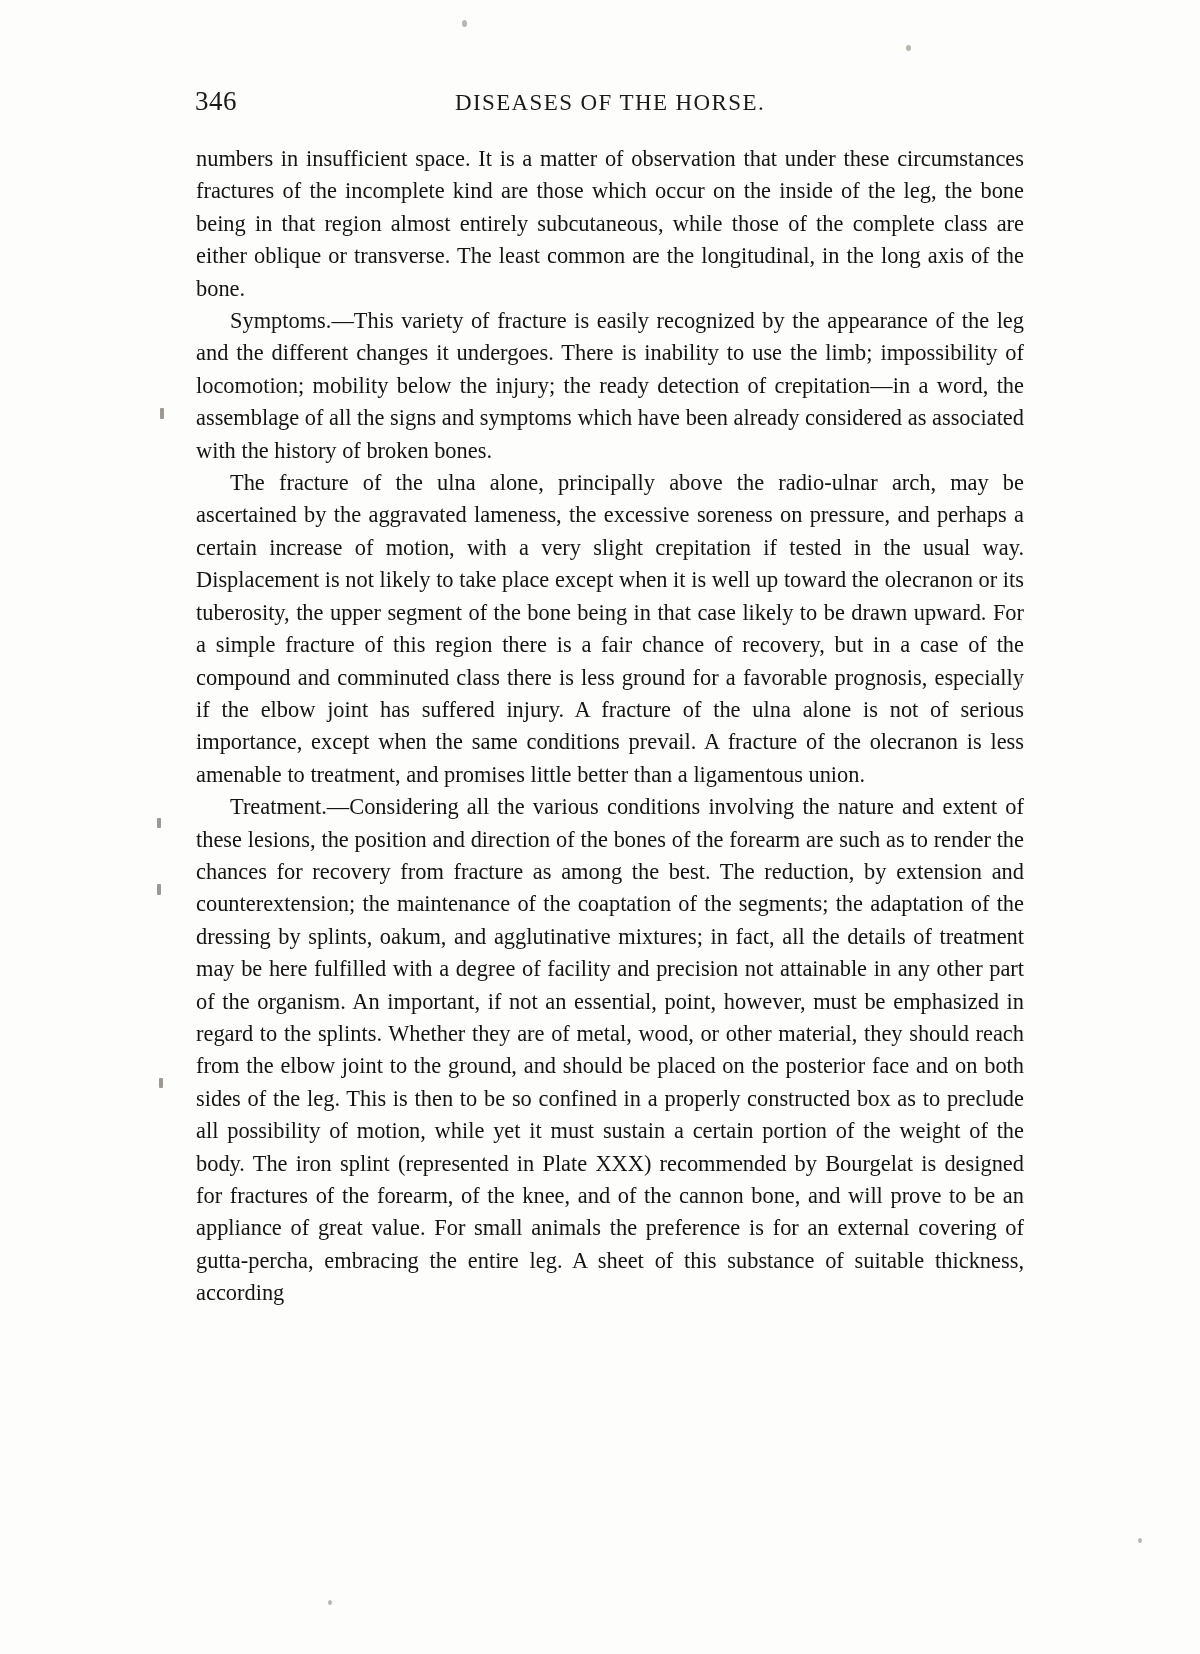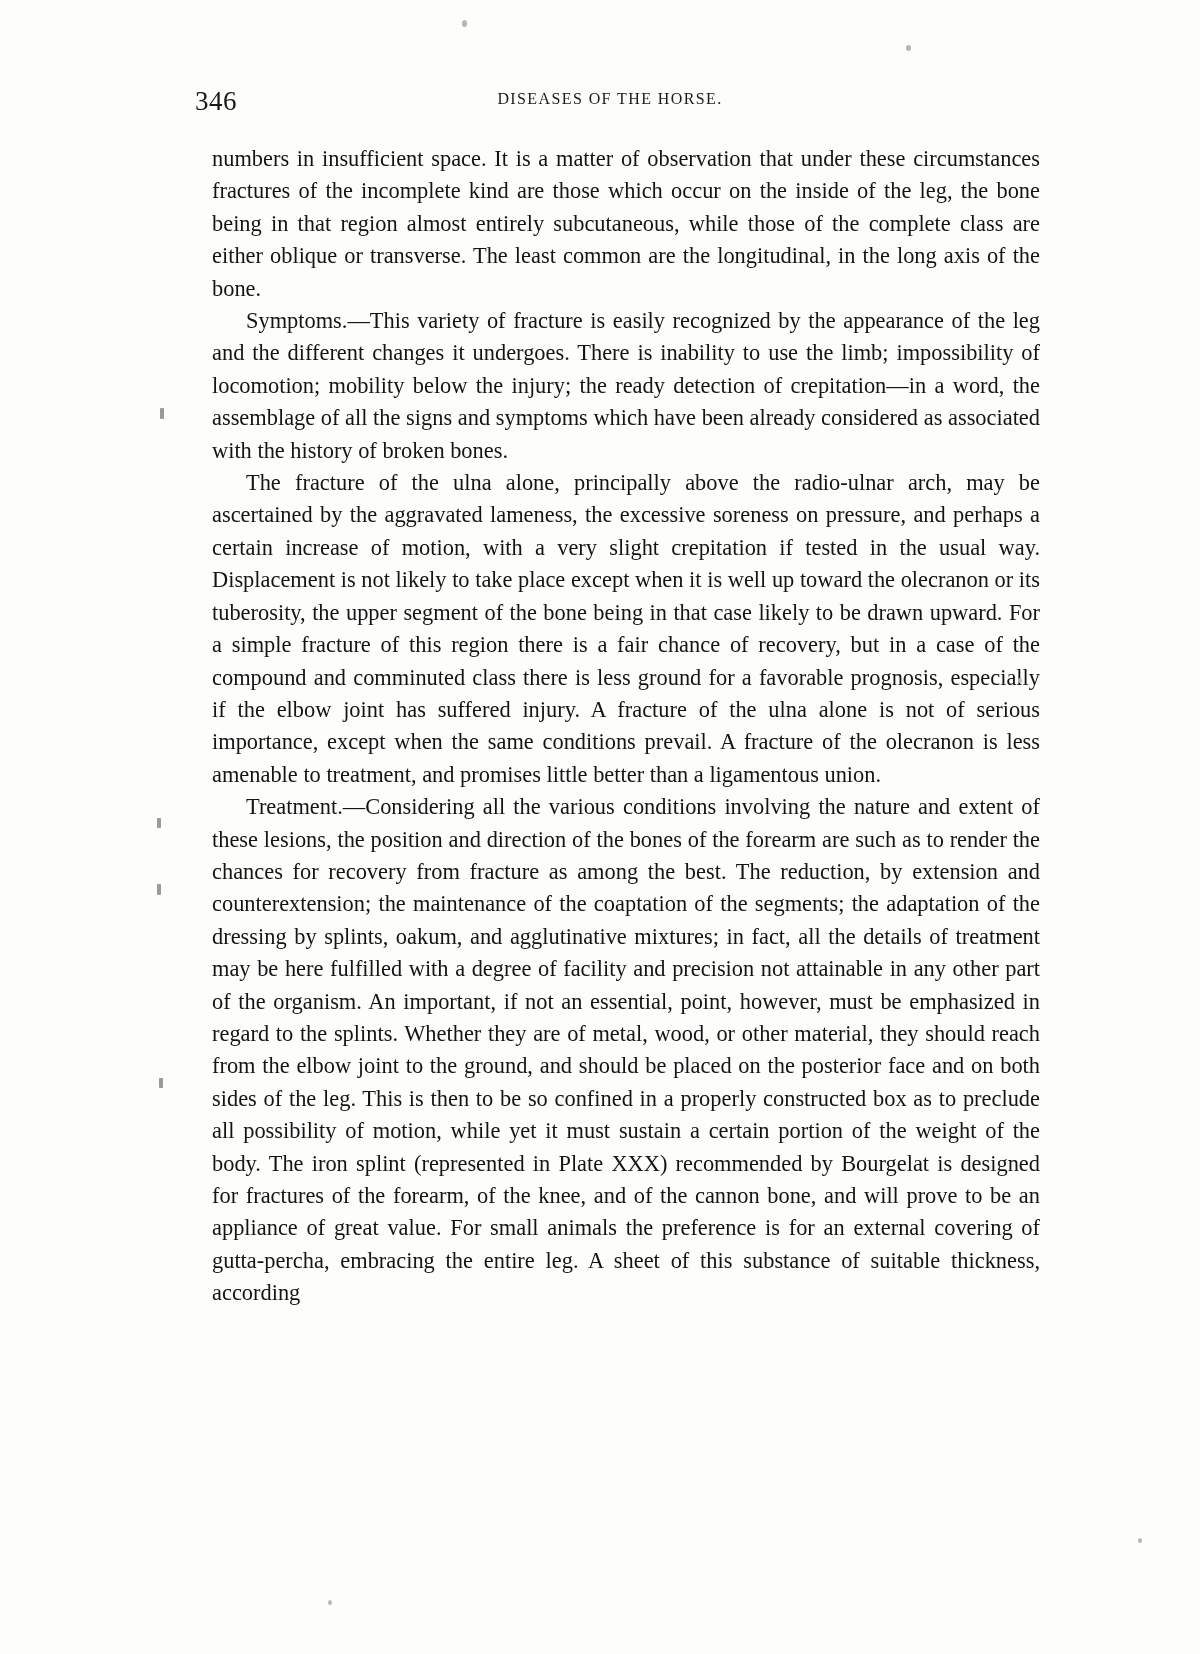--- a/index.html
+++ b/index.html
@@ -36,27 +36,27 @@
     font-size: 27px;
     letter-spacing: 0.5px;
     color: #1a1a1a;
   }
   .running-head {
     position: absolute;
     left: 0;
     top: 4px;
     width: 830px;
     text-align: center;
-    font-size: 16px;
+    font-size: 23px;
     letter-spacing: 1.4px;
     color: #1a1a1a;
   }
   .body-text {
     position: absolute;
-    left: 212px;
+    left: 196px;
     top: 143px;
     width: 828px;
     font-size: 22.4px;
     line-height: 32.4px;
     text-align: justify;
     color: #141414;
   }
   .body-text p {
     margin: 0;
     text-indent: 34px;

